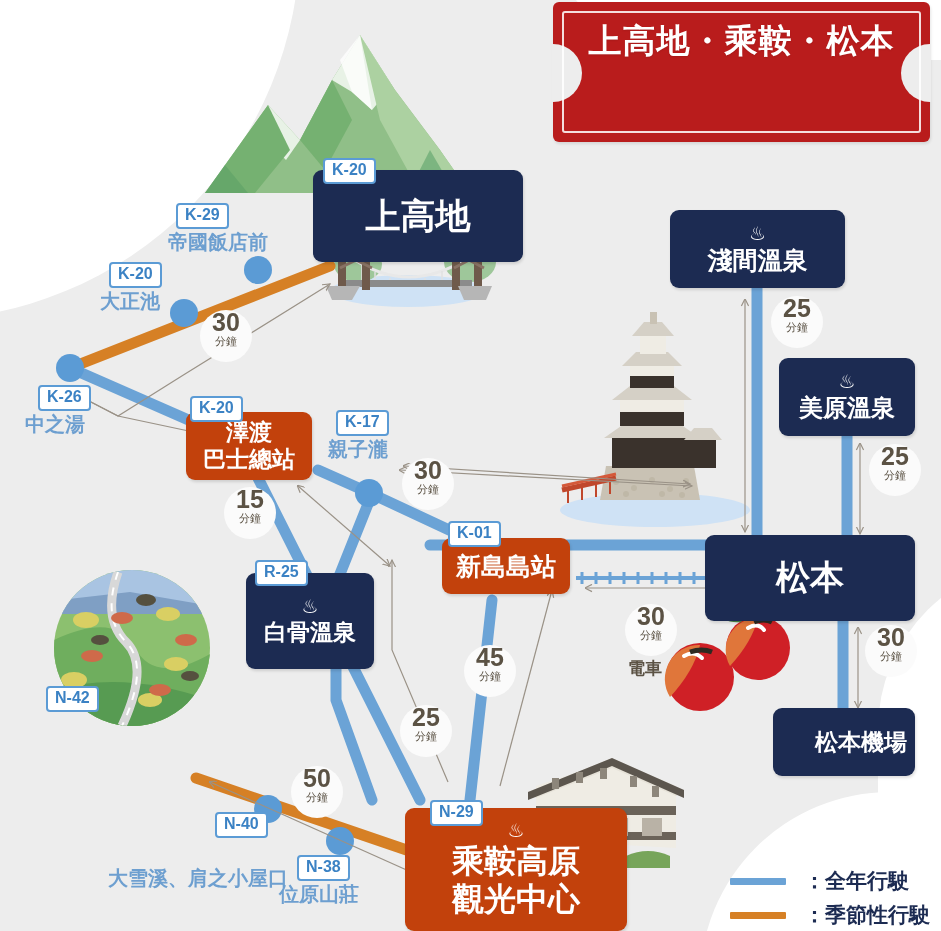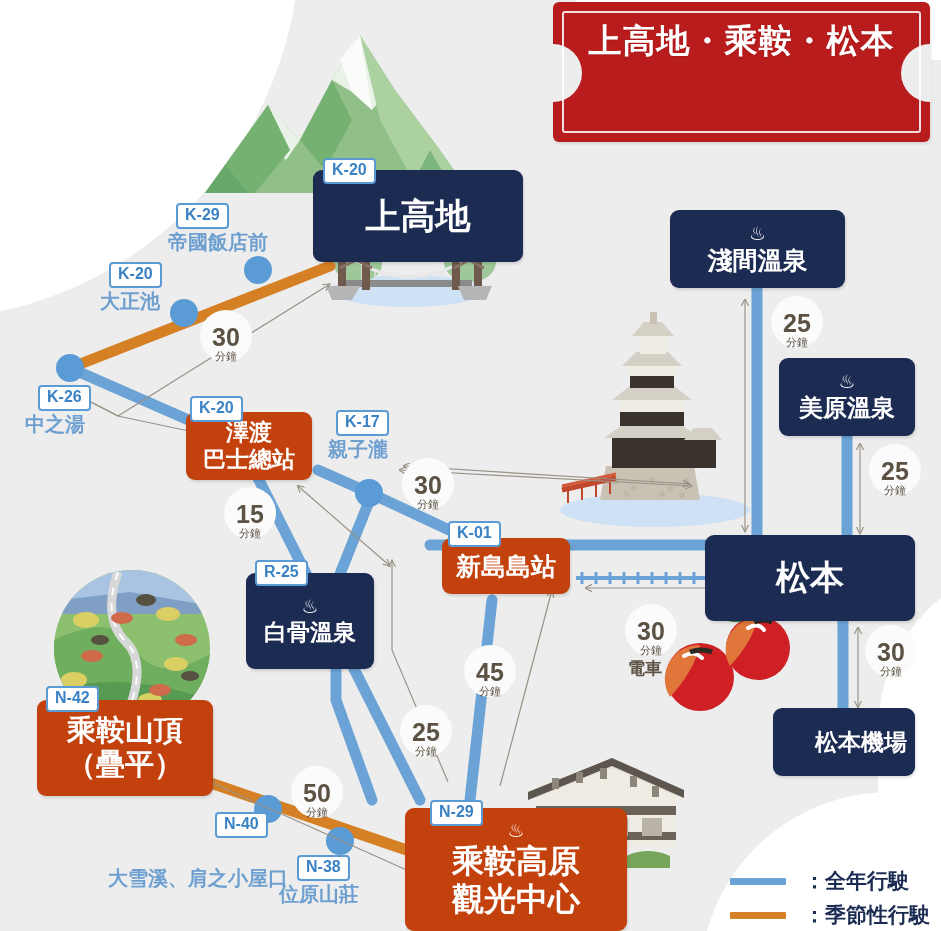--- a/index.html
+++ b/index.html
@@ -41,21 +41,21 @@
            line-height:1.18;white-space:nowrap;}
 
   
   .stopcode{position:absolute;background:#fff;border:2px solid #5b9bd5;border-radius:4px;
             color:#3b82c4;font-weight:bold;font-size:16px;padding:1px 7px 2px 7px;
             line-height:1.18;white-space:nowrap;}
   .stoplabel{position:absolute;color:#6d9fd0;font-weight:bold;font-size:20px;white-space:nowrap;}
 
   
   .mins{position:absolute;width:52px;height:52px;border-radius:50%;background:#fbfbfb;
-        display:flex;flex-direction:column;align-items:center;justify-content:flex-end;
+        display:flex;flex-direction:column;align-items:center;justify-content:flex-start;
         box-shadow:0 0 0 0 rgba(0,0,0,0);}
   .mins .n{font-size:25px;font-weight:bold;color:#5b5244;line-height:1;}
   .mins .u{font-size:11px;font-weight:normal;color:#5b5244;line-height:1;margin-top:1px;}
   .subnote{position:absolute;font-size:17px;font-weight:bold;color:#5b5244;white-space:nowrap;}
 
   
   .legend{position:absolute;left:730px;top:864px;width:205px;}
   .legrow{display:flex;align-items:center;height:34px;}
   .legswatch{width:56px;height:7px;border-radius:1px;}
   .legtxt{margin-left:18px;color:#1c2b52;font-weight:bold;font-size:21px;white-space:nowrap;}
@@ -345,24 +345,20 @@
     <div class="nm" style="font-size:25px;">新島島站</div>
   </div>
   <div class="codetag" style="left:448px;top:521px;">K-01</div>
 
   <div class="box navy" style="left:246px;top:573px;width:128px;height:96px;">
     <div class="onsen">♨</div>
     <div class="nm" style="font-size:23px;">白骨溫泉</div>
   </div>
   <div class="codetag" style="left:255px;top:560px;">R-25</div>
 
-  <div class="box lblue" style="left:37px;top:700px;width:176px;height:96px;">
-    <div class="nm" style="font-size:29px;">乘鞍山頂
-（疊平）</div>
-  </div>
   <div class="codetag" style="left:46px;top:686px;">N-42</div>
 
   <div class="box lblue" style="left:405px;top:808px;width:222px;height:123px;">
     <div class="onsen">♨</div>
     <div class="nm" style="font-size:32px;">乘鞍高原
 觀光中心</div>
   </div>
   <div class="codetag" style="left:430px;top:800px;">N-29</div>
 
   <div class="box navy" style="left:670px;top:210px;width:175px;height:78px;">

